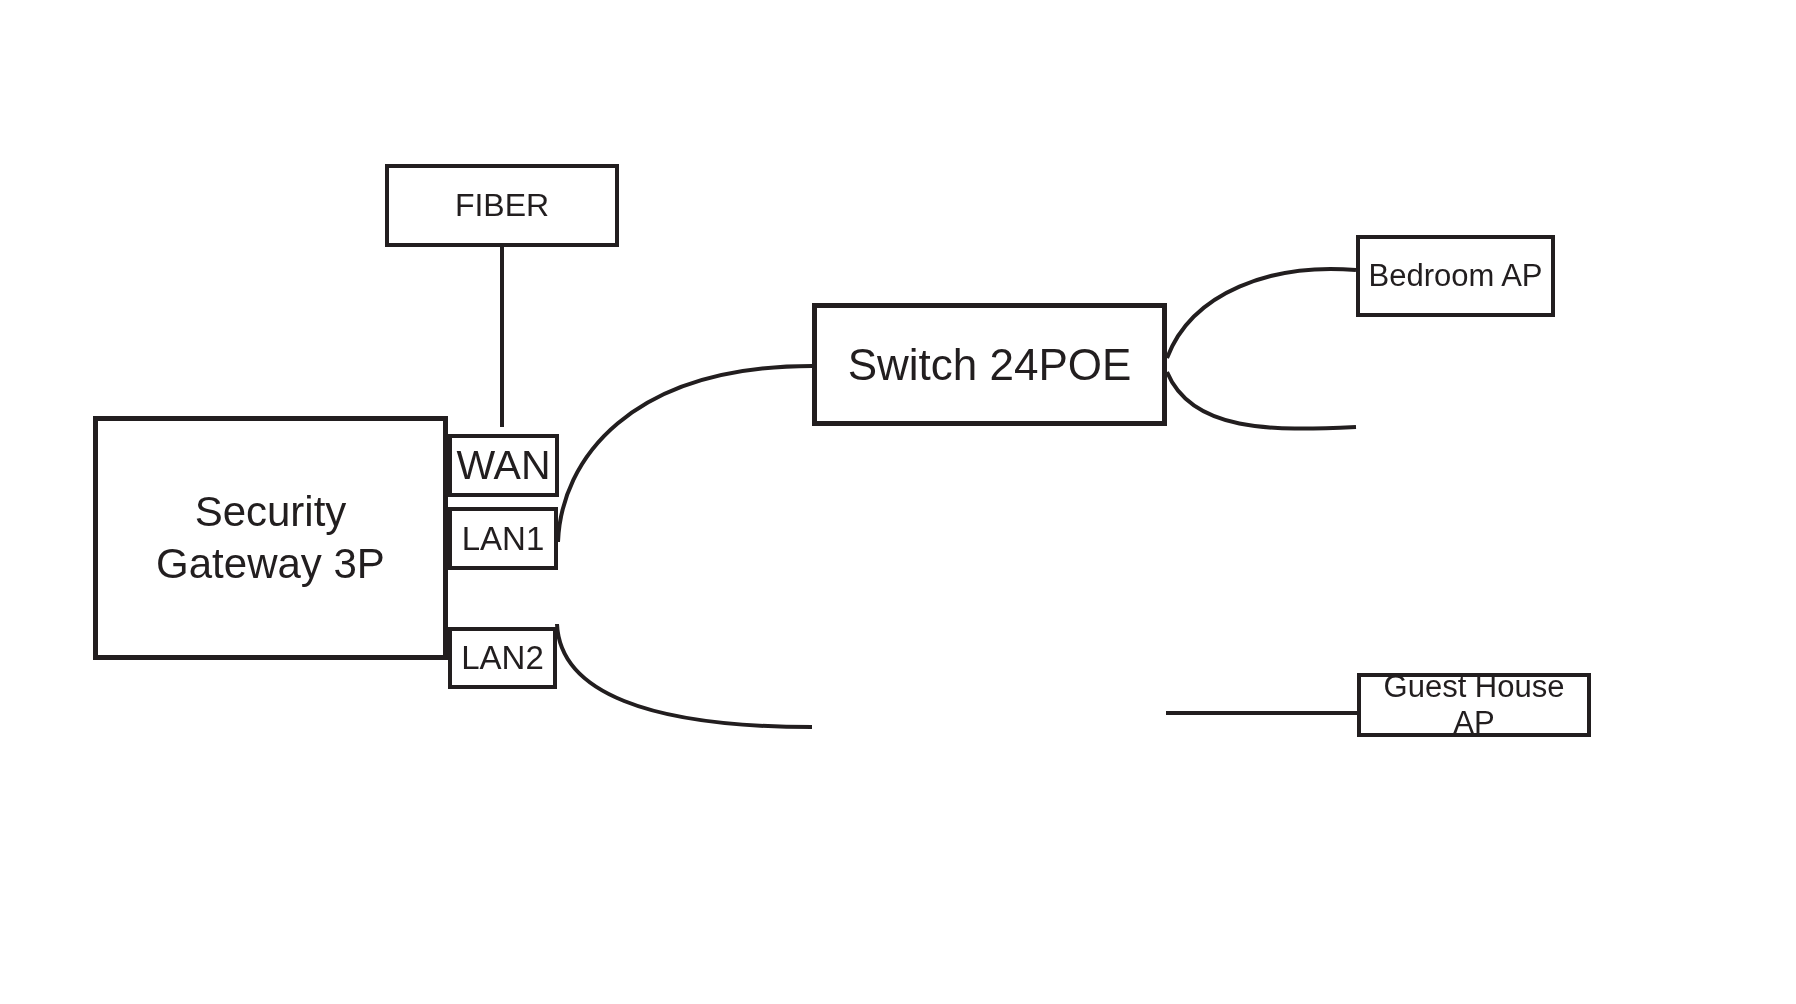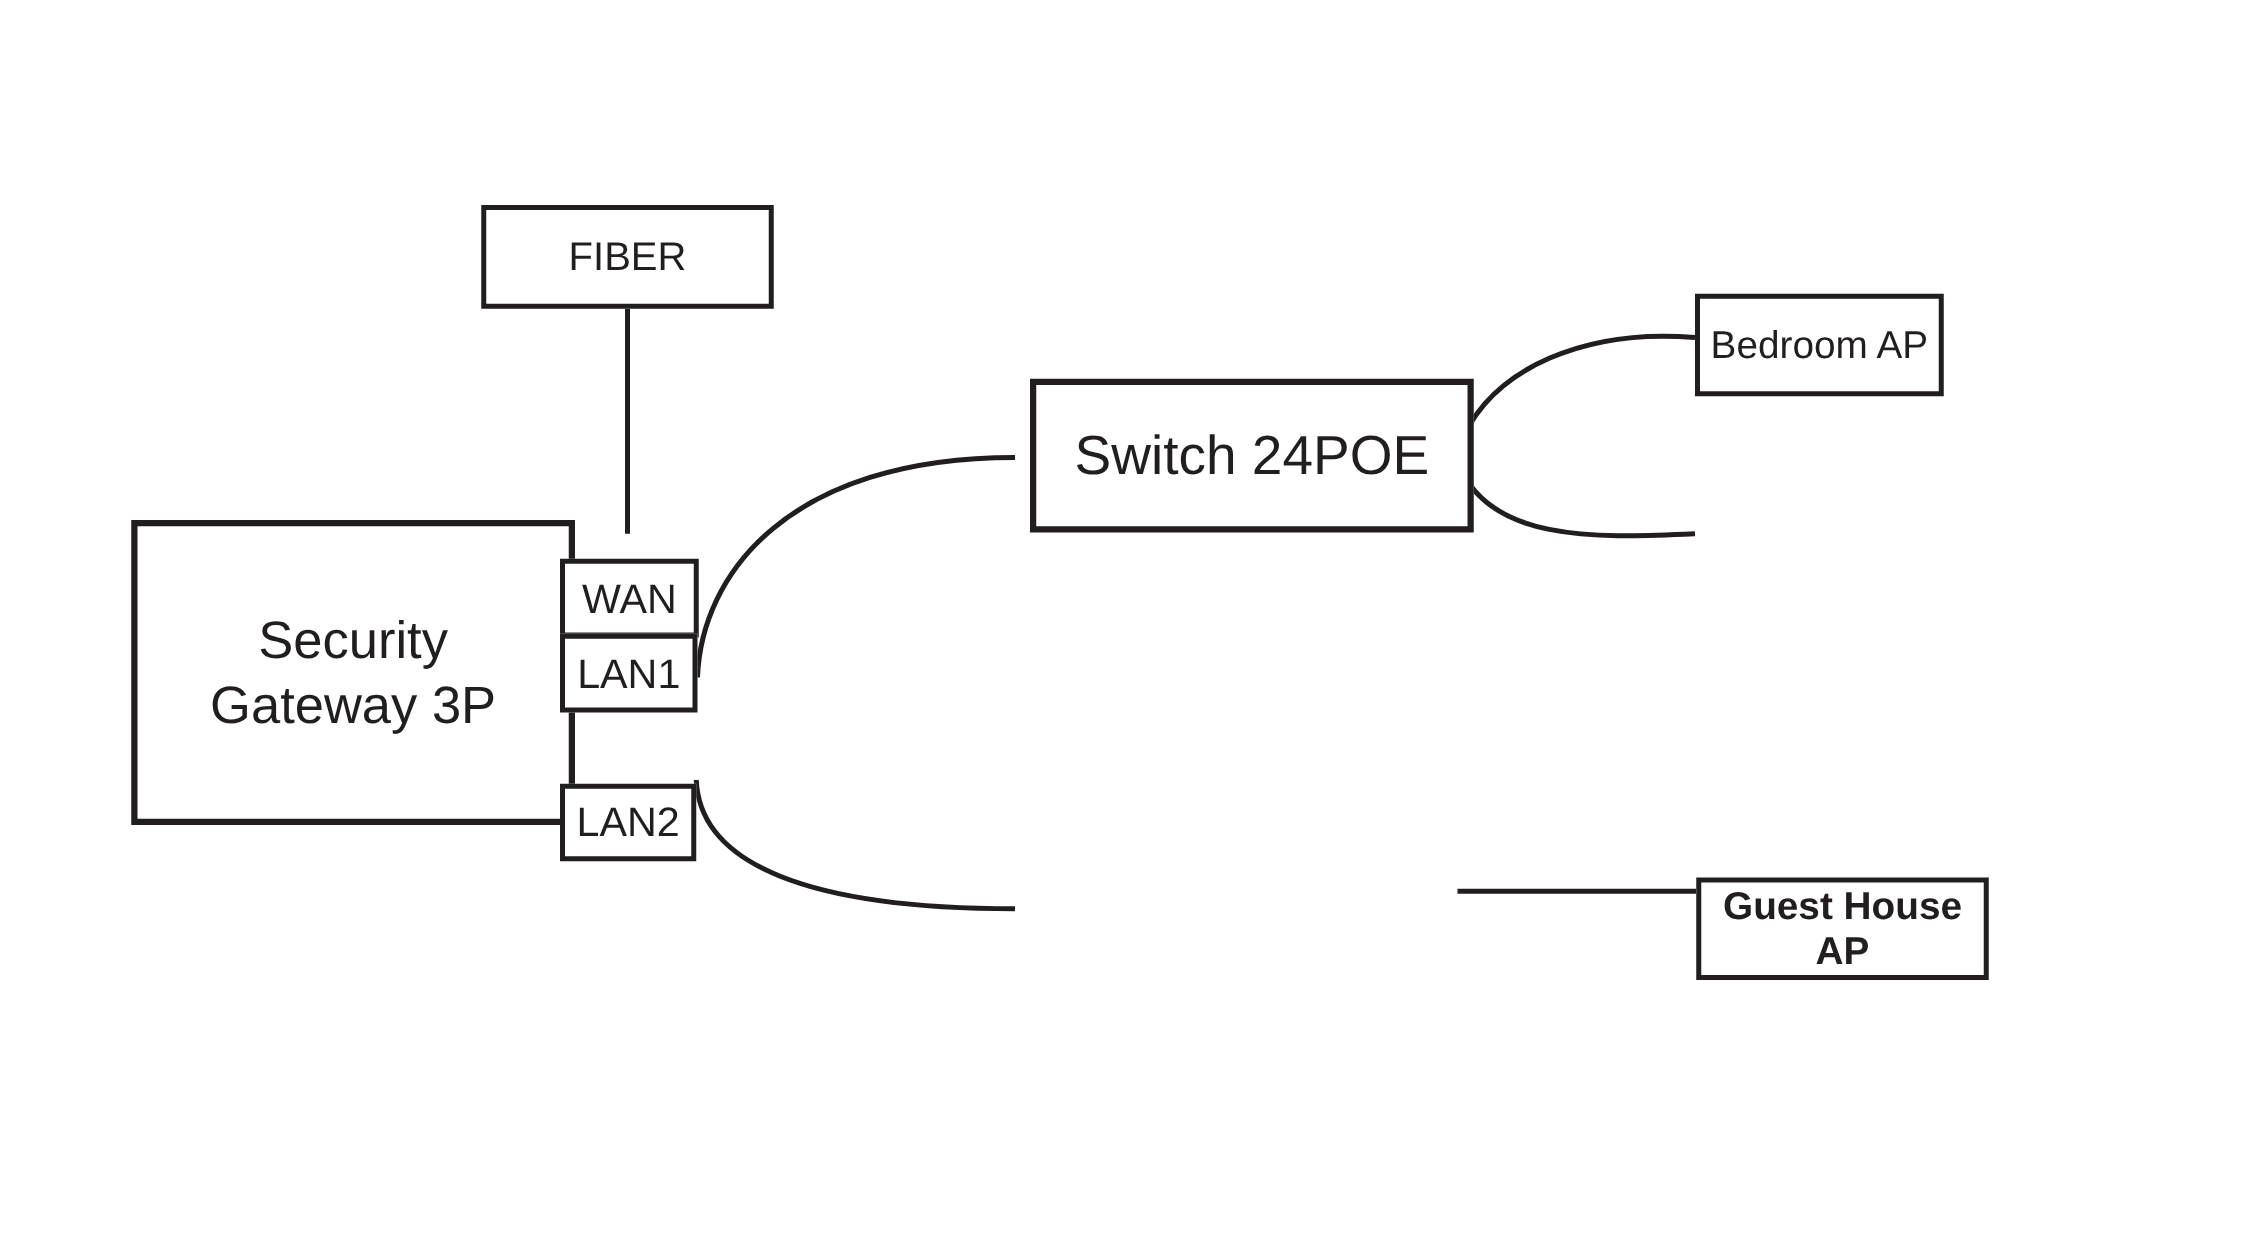--- a/index.html
+++ b/index.html
@@ -32,33 +32,33 @@
   .node {
     position: absolute;
     background: #ffffff;
     border: 4px solid #221e1f;
     display: flex;
     align-items: center;
     justify-content: center;
     text-align: center;
     box-sizing: border-box;
   }
-  .node.thick { border-width: 5px; margin-left: 12px; }
+  .node.thick { border-width: 5px; }
 
   .node.fiber    { left: 385px;  top: 164px; width: 234px; height: 83px;  font-size: 32px; }
   .node.gateway  { left: 93px;   top: 416px; width: 355px; height: 244px; font-size: 42px; line-height: 1.25; }
   .gateway .lbl  { max-width: 290px; }
-  .node.port-wan  { left: 448px; top: 447px; width: 111px; height: 63px; font-size: 33px; }
+  .node.port-wan  { left: 448px; top: 434px; width: 111px; height: 63px; font-size: 41px; }
   .node.port-lan1 { left: 448px; top: 507px; width: 110px; height: 63px; font-size: 33px; }
   .node.port-lan2 { left: 448px; top: 589px; width: 109px; height: 62px; font-size: 33px; margin-top: 38px; }
   .node.switch24 { left: 812px;  top: 303px; width: 355px; height: 123px; font-size: 44px; }
   .node.switch16 { left: 812px;  top: 651px; width: 354px; height: 122px; font-size: 44px; }
   .node.bedroom  { left: 1356px; top: 235px; width: 199px; height: 82px; font-size: 31px; }
   .node.living   { left: 1356px; top: 384px; width: 234px; height: 83px; font-size: 31px; }
-  .node.guest    { left: 1357px; top: 702px; width: 234px; height: 82px; font-size: 31px; font-weight: bold; }
+  .node.guest    { left: 1357px; top: 673px; width: 234px; height: 64px; font-size: 31px; }
 </style>
 </head>
 <body>
 
 <div class="canvas">
 
   <svg class="wires" viewBox="0 0 1796 1004" xmlns="http://www.w3.org/2000/svg">
     <path d="M502,247 L502,427"></path>
     <path d="M558,542 C561,460 630,366 812,366"></path>
     <path d="M557,624 C560,692 648,727 812,727"></path>

